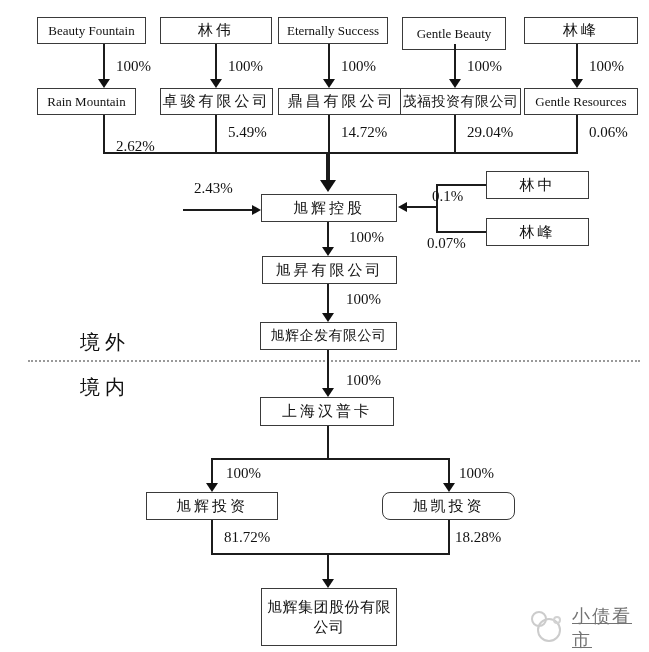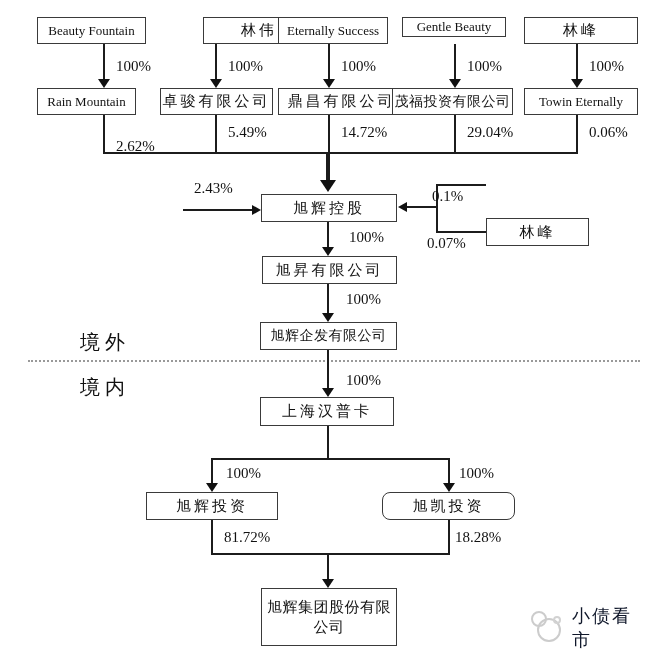--- a/index.html
+++ b/index.html
@@ -30,23 +30,23 @@
   .dotted{position:absolute;border-top:2px dotted #999;height:0;}
   .watermark{position:absolute;left:528px;top:604px;display:flex;align-items:center;}
   .watermark-text{font-size:18px;letter-spacing:2px;margin-left:6px;font-family:"Liberation Sans","DejaVu Sans",sans-serif;}
 </style>
 </head>
 <body>
 
 <div id="canvas">
 
   <div class="node en" style="left:37px;top:17px;width:109px;height:27px;">Beauty Fountain</div>
-  <div class="node zh" style="left:160px;top:17px;width:112px;height:27px;margin-left:43px;">林伟</div>
+  <div class="node zh" style="left:160px;top:17px;width:112px;height:27px;">林伟</div>
   <div class="node en" style="left:278px;top:17px;width:110px;height:27px;">Eternally Success</div>
-  <div class="node en" style="left:402px;top:17px;width:104px;height:20px;">Gentle Beauty</div>
+  <div class="node en" style="left:402px;top:17px;width:104px;height:33px;">Gentle Beauty</div>
   <div class="node zh" style="left:524px;top:17px;width:114px;height:27px;">林峰</div>
 
   <div class="vline" style="left:103px;top:44px;height:36px;"></div>
   <div class="arr-d" style="left:98px;top:79px;"></div>
   <div class="pct" style="left:116px;top:58px;">100%</div>
 
   <div class="vline" style="left:215px;top:44px;height:36px;"></div>
   <div class="arr-d" style="left:210px;top:79px;"></div>
   <div class="pct" style="left:228px;top:58px;">100%</div>
 
@@ -58,22 +58,22 @@
   <div class="arr-d" style="left:449px;top:79px;"></div>
   <div class="pct" style="left:467px;top:58px;">100%</div>
 
   <div class="vline" style="left:576px;top:44px;height:36px;"></div>
   <div class="arr-d" style="left:571px;top:79px;"></div>
   <div class="pct" style="left:589px;top:58px;">100%</div>
 
   <div class="node en" style="left:37px;top:88px;width:99px;height:27px;">Rain Mountain</div>
   <div class="node zh" style="left:160px;top:88px;width:113px;height:27px;">卓骏有限公司</div>
   <div class="node zh" style="left:278px;top:88px;width:127px;height:27px;">鼎昌有限公司</div>
-  <div class="node zh-sm" style="left:392px;top:88px;width:121px;height:27px;">茂福投资有限公司</div>
-  <div class="node en" style="left:524px;top:88px;width:114px;height:27px;">Towin Eternally</div>
+  <div class="node zh-sm" style="left:400px;top:88px;width:121px;height:27px;">茂福投资有限公司</div>
+  <div class="node en" style="left:524px;top:88px;width:114px;height:27px;">Gentle Resources</div>
 
   <div class="vline" style="left:103px;top:115px;height:39px;"></div>
   <div class="vline" style="left:215px;top:115px;height:39px;"></div>
   <div class="vline" style="left:328px;top:115px;height:39px;"></div>
   <div class="vline" style="left:454px;top:115px;height:39px;"></div>
   <div class="vline" style="left:576px;top:115px;height:39px;"></div>
   <div class="hline" style="left:103px;top:152px;width:475px;"></div>
 
   <div class="pct" style="left:116px;top:124px;margin-top:14px;">2.62%</div>
   <div class="pct" style="left:228px;top:124px;">5.49%</div>
@@ -83,20 +83,21 @@
 
   <div class="vline thick" style="left:326px;top:154px;height:28px;"></div>
   <div class="arr-d big" style="left:320px;top:180px;"></div>
 
   <div class="node zh" style="left:261px;top:194px;width:136px;height:28px;">旭辉控股</div>
 
   <div class="hline" style="left:183px;top:209px;width:69px;"></div>
   <div class="arr-r" style="left:252px;top:205px;"></div>
   <div class="pct" style="left:194px;top:180px;">2.43%</div>
 
+  <div class="node zh" style="left:486px;top:171px;width:103px;height:28px;">林中</div>
   <div class="node zh" style="left:486px;top:218px;width:103px;height:28px;">林峰</div>
   <div class="hline" style="left:437px;top:184px;width:49px;"></div>
   <div class="hline" style="left:437px;top:231px;width:49px;"></div>
   <div class="vline" style="left:436px;top:184px;height:49px;"></div>
   <div class="hline" style="left:407px;top:206px;width:30px;"></div>
   <div class="arr-l" style="left:398px;top:202px;"></div>
   <div class="pct" style="left:432px;top:188px;">0.1%</div>
   <div class="pct" style="left:427px;top:235px;">0.07%</div>
 
   <div class="vline" style="left:327px;top:222px;height:26px;"></div>
@@ -141,16 +142,16 @@
   <div class="node wrap" style="left:261px;top:588px;width:136px;height:58px;">旭辉集团股份有限公司</div>
 
   <div class="watermark">
     <span>
       <svg width="38" height="36" viewBox="0 0 38 36" fill="none">
         <circle cx="11" cy="11" r="7" stroke="#cccccc" stroke-width="2"></circle>
         <circle cx="21" cy="22" r="11" stroke="#cccccc" stroke-width="2"></circle>
         <circle cx="29" cy="12" r="3" stroke="#d2d2d2" stroke-width="2"></circle>
       </svg>
     </span>
-    <span class="watermark-text" style="color:#0f172a;">小债看市</span>
+    <span class="watermark-text" style="color:#737373;text-decoration:underline;">小债看市</span>
   </div>
 
 </div>
 
 </body></html>

